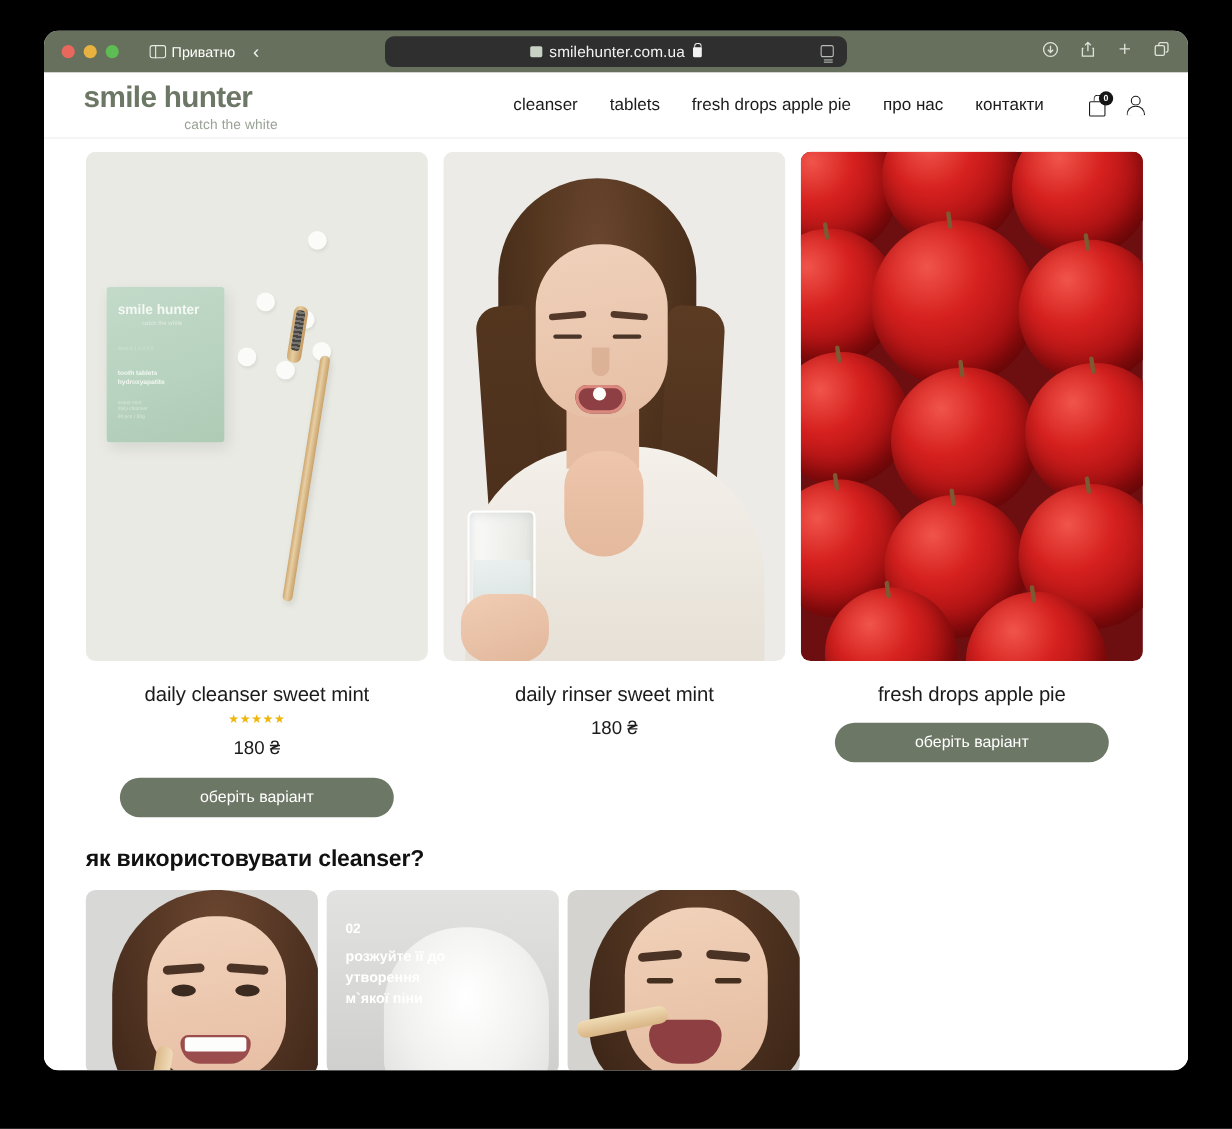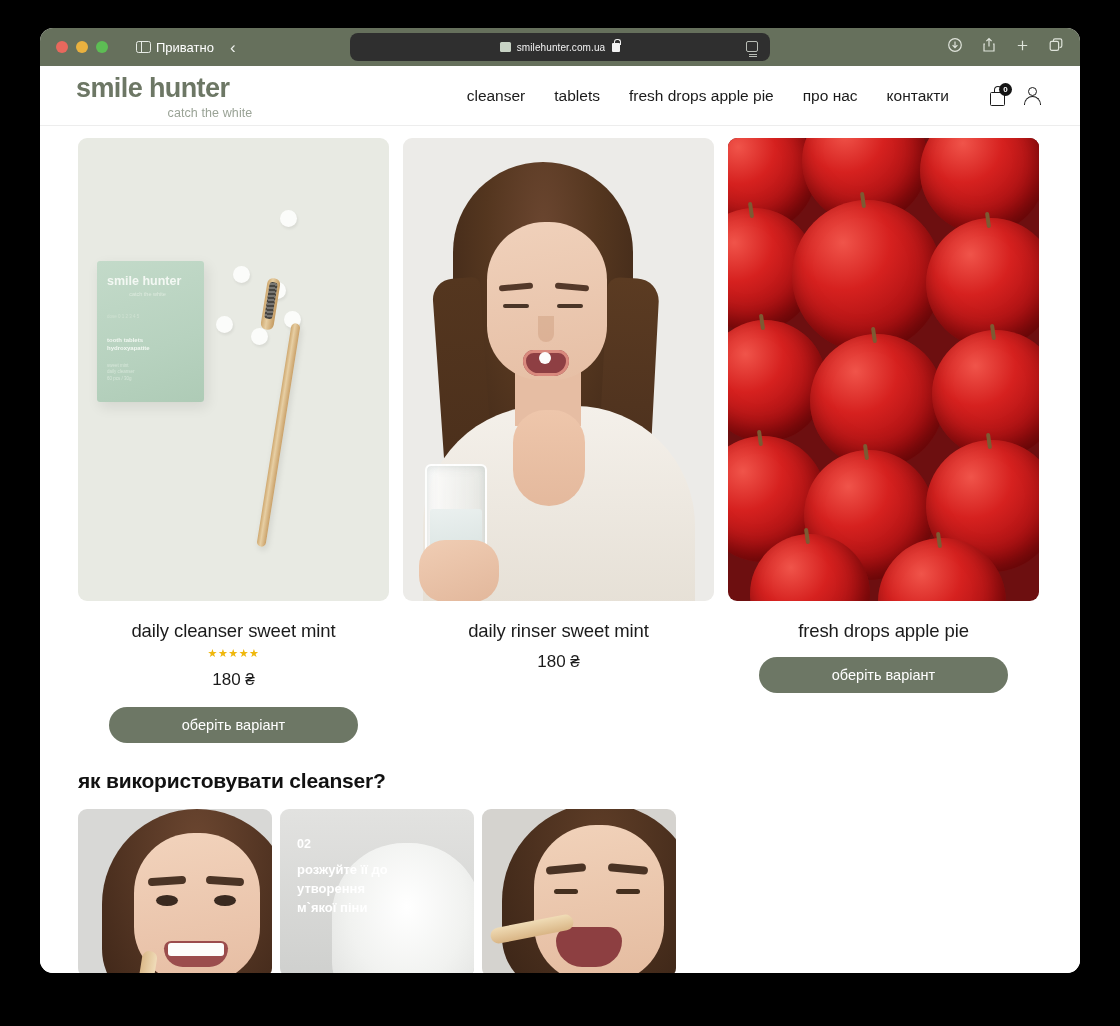--- a/index.html
+++ b/index.html
@@ -58,21 +58,21 @@
   .urlbar {
     position: absolute; left: 310px; top: 5px;
     width: 420px; height: 28px;
     background: #2f2f2f; border-radius: 8px;
     display: flex; align-items: center; justify-content: center;
     gap: 6px;
   }
   .url-favicon {
     width: 11px; height: 10px; background: #c7d2c4; border-radius: 1.5px;
   }
-  .url-text { color: #f2f2f2; font-size: 10px; letter-spacing: .1px; }
+  .url-text { color: #f2f2f2; font-size: 14px; letter-spacing: .1px; }
   .url-lock {
     width: 8px; height: 9px; border-radius: 1px;
     background: #f2f2f2; position: relative; margin-left: 1px;
   }
   .url-lock::before {
     content:""; position:absolute; left:1.6px; top:-4px;
     width:4.8px; height:5px; border:1.4px solid #f2f2f2;
     border-bottom:none; border-radius:3px 3px 0 0;
   }
   .url-reader {
@@ -316,21 +316,21 @@
   }
 
   
   .howto { padding: 26px 38px 0 38px; }
   .howto h2 {
     font-size: 21px; font-weight: 700; color: #111;
     letter-spacing: -.2px; margin-bottom: 16px;
   }
   .steps { display: flex; gap: 8px; }
   .step {
-    width: 194px; height: 168px;
+    width: 211px; height: 168px;
     border-radius: 9px; overflow: hidden;
     position: relative; flex: none;
   }
   .step-txt {
     position: absolute; left: 17px; top: 28px;
     color: #fff; z-index: 4;
   }
   .step-num { font-size: 12.5px; font-weight: 700; margin-bottom: 10px; }
   .step-body { font-size: 13px; font-weight: 700; line-height: 1.46; }
 

